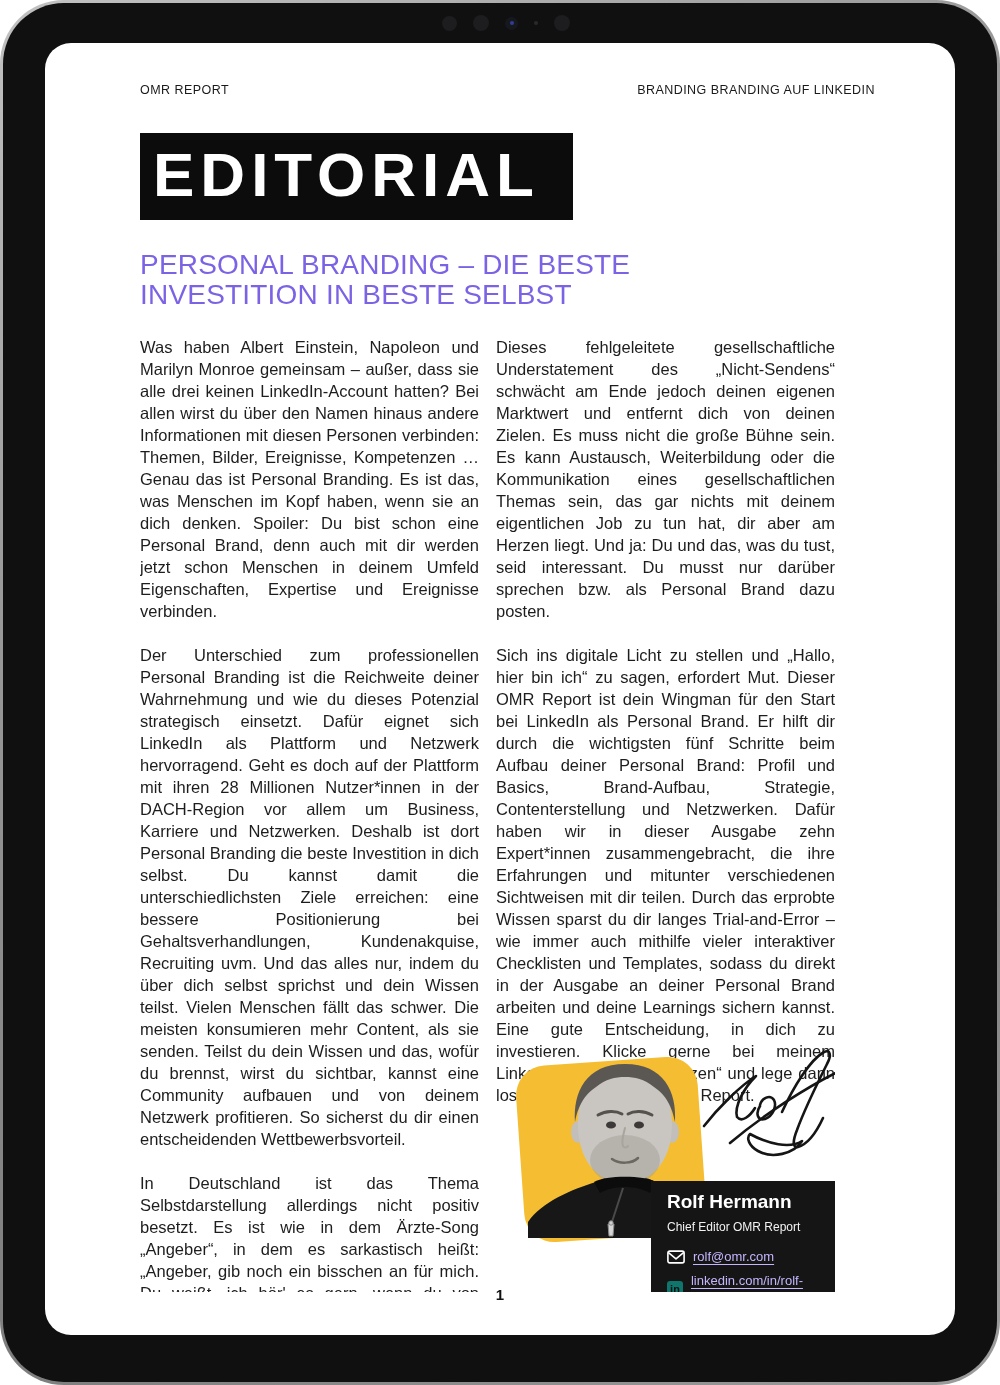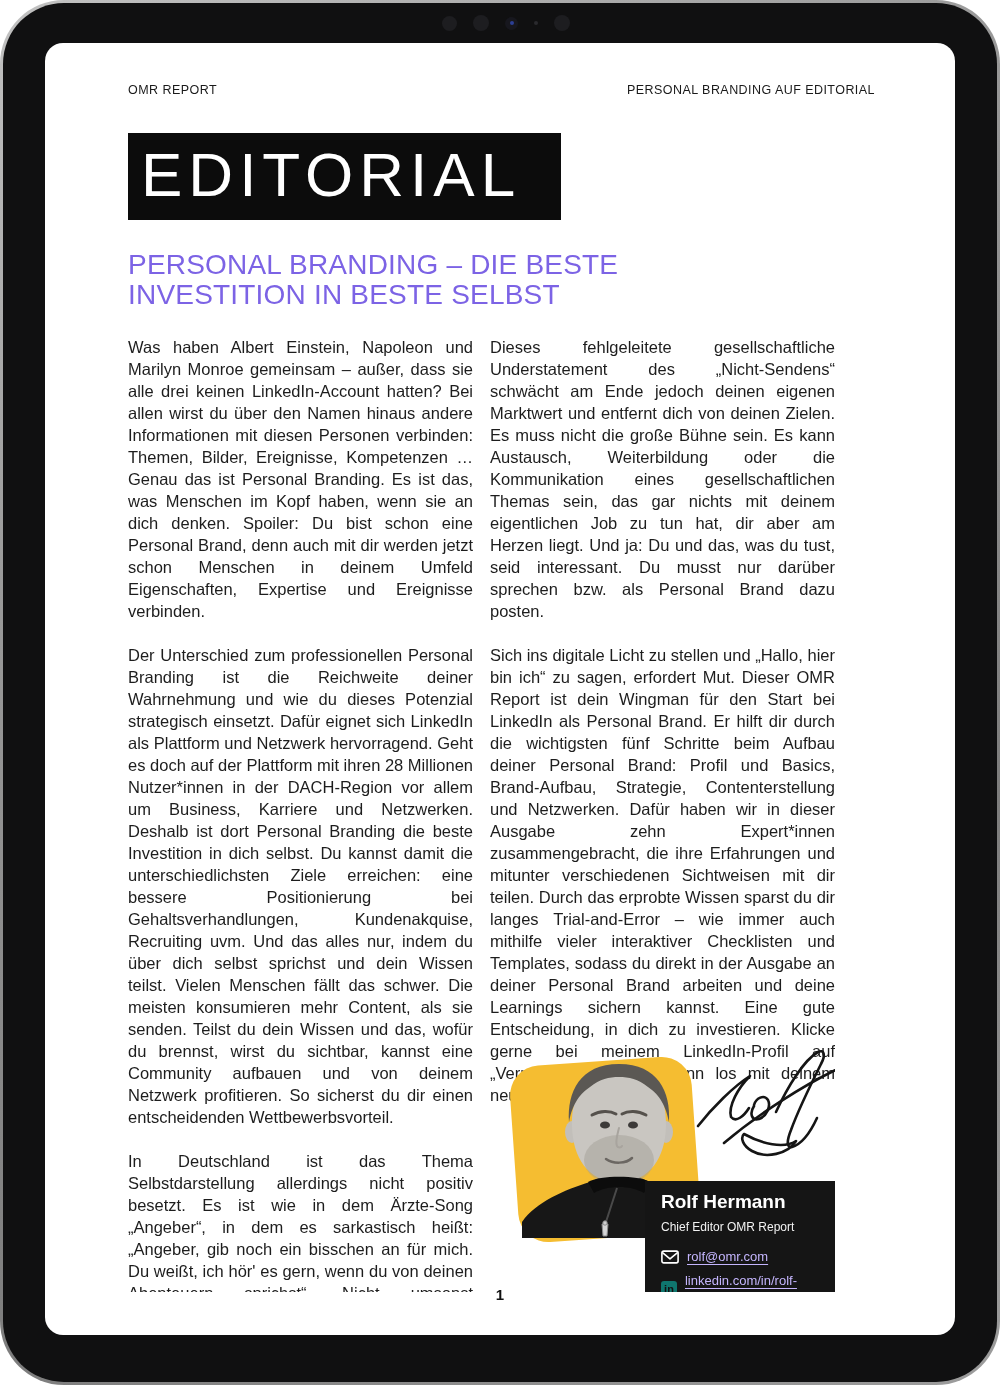--- a/index.html
+++ b/index.html
@@ -16,30 +16,30 @@
   .cam-dot   { border-radius:50%; background:#1d1d20; }
   .cam-a { width:15px; height:15px; }
   .cam-b { width:16px; height:16px; }
   .cam-lens { width:13px; height:13px; border-radius:50%; background:#17171e;
               display:flex; align-items:center; justify-content:center; }
   .cam-lens::after { content:""; width:4px; height:4px; border-radius:50%; background:#2c3f95; }
   .cam-tiny { width:4px; height:4px; background:#2a2a2e; }
 
   
   .screen { position:absolute; left:42px; right:42px; top:40px; bottom:47px;
-            background:#ffffff; border-radius:18px; overflow:hidden; color:#1d1d1d; }
+            background:#ffffff; border-radius:26px; overflow:hidden; color:#1d1d1d;padding-left:12px; }
 
   .page-head { display:flex; justify-content:space-between;
                margin:40px 80px 0 83px; font-size:12.5px; letter-spacing:0.45px;
                color:#1a1a1a; font-weight:500; }
 
   .editorial-box { margin:36px 0 0 83px; width:433px; height:87px; background:#0c0c0c;
                    display:flex; align-items:center; padding:0 0 4px 13px; }
   .editorial-box h1 { margin:0; color:#ffffff; font-size:62px; line-height:1;
-                      font-weight:400; letter-spacing:6px; }
+                      font-weight:700; letter-spacing:6px; }
 
   .headline { margin:30px 14px 0 83px; font-size:28px; line-height:29.5px;
               font-weight:400; letter-spacing:0.2px; }
 
   .columns { display:flex; gap:17px; margin:27px 120px 0 83px; height:956px; overflow:hidden; }
   .col { width:368px; font-size:16.5px; line-height:22px; text-align:justify;
          color:#1d1d1d; hyphens:auto; -webkit-hyphens:auto; }
   .col p { margin:0 0 22px 0; }
   .col-right { position:relative; }
 
@@ -75,21 +75,21 @@
       <span class="cam-dot cam-b"></span>
       <span class="cam-lens"></span>
       <span class="cam-dot cam-tiny"></span>
       <span class="cam-dot cam-b"></span>
     </div>
 
     <div class="screen">
 
       <div class="page-head">
         <span>OMR REPORT</span>
-        <span>PERSONAL BRANDING AUF EDITORIAL</span>
+        <span>BRANDING BRANDING AUF LINKEDIN</span>
       </div>
 
       <div class="editorial-box">
         <h1>EDITORIAL</h1>
       </div>
 
       <h2 class="headline" style="color:#7C63E5">
         <span>PERSONAL BRANDING – DIE BESTE</span><br>
         <span>INVESTITION IN BESTE SELBST</span>
       </h2>

